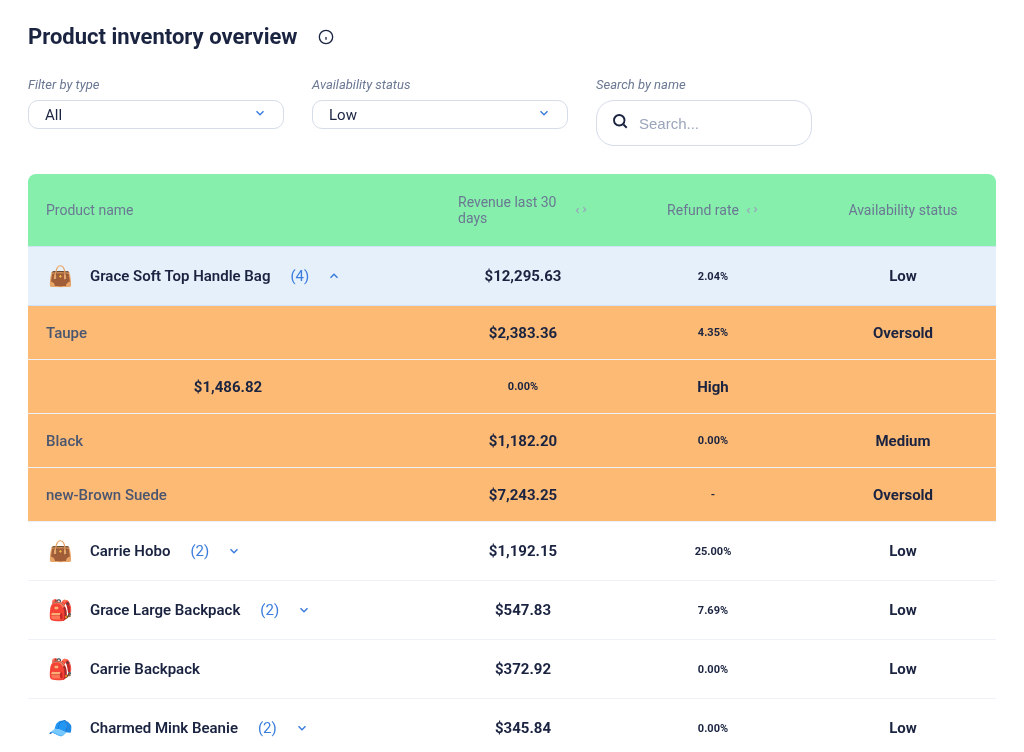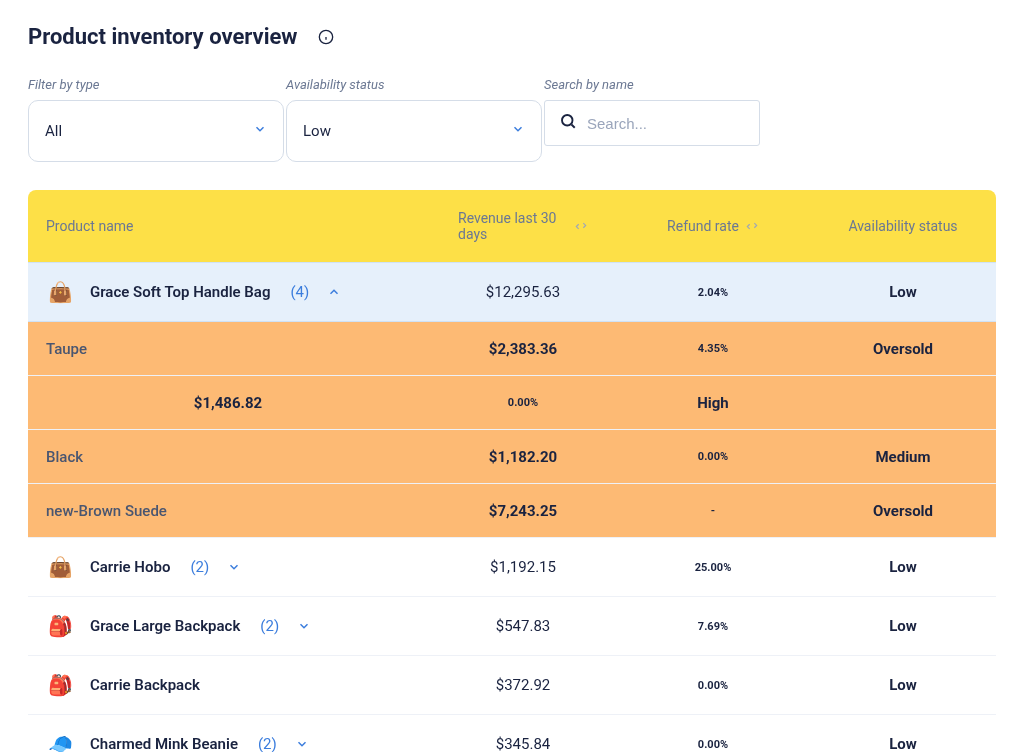--- a/index.html
+++ b/index.html
@@ -1,50 +1,50 @@
 <!DOCTYPE html>
 <html><head>
   <meta charset="utf-8">
   <style>
     * { margin: 0; padding: 0; box-sizing: border-box; }
     body { font-family: -apple-system, BlinkMacSystemFont, 'Segoe UI', Roboto, sans-serif; background: #fff; width: 1024px; height: 752px; color: #1a2340; }
     .container { padding: 24px 28px; }
     .header { display: flex; align-items: center; gap: 19px; margin-bottom: 28px; }
     .title { font-size: 22px; font-weight: 700; color: #1a2340; }
     .info-icon { display: inline-flex; align-items: center; justify-content: center; width: 18px; height: 18px; color: #1a2340; }
-    .filters { display: flex; gap: 2px; margin-bottom: 28px; }
+    .filters { display: flex; gap: 28px; margin-bottom: 28px; }
     .filter-group { display: flex; flex-direction: column; gap: 8px; }
     .filter-label { font-size: 13px; color: #6b7893; font-style: italic; }
-    .select-box { width: 256px; height: 62px; border: 1px solid #d5dde8; border-radius: 10px; display: flex; align-items: center; justify-content: space-between; padding: 0 16px; font-size: 15px; color: #1a2340; cursor: pointer; background: #fff; }
+    .select-box { width: 256px; height: 29px; border: 1px solid #d5dde8; border-radius: 10px; display: flex; align-items: center; justify-content: space-between; padding: 0 16px; font-size: 15px; color: #1a2340; cursor: pointer; background: #fff; }
     .select-box .chevron { color: #3b7ddd; }
-    .search-box { width: 216px; height: 46px; border: 1px solid #d5dde8; border-radius: 3px; display: flex; align-items: center; padding: 0 14px; gap: 10px; background: #fff; }
+    .search-box { width: 216px; height: 46px; border: 1px solid #d5dde8; border-radius: 18px; display: flex; align-items: center; padding: 0 14px; gap: 10px; background: #fff; }
     .search-box input { border: none; outline: none; font-size: 15px; flex: 1; background: transparent; color: #1a2340; }
     .search-box input::placeholder { color: #9aa5bb; }
     .search-icon { color: #1a2340; }
     .table { width: 100%; }
-    .thead { background: #fde047; border-radius: 8px 8px 0 0; display: grid; grid-template-columns: 400px 190px 190px 190px; align-items: center; padding: 20px 0; }
+    .thead { background: #86efac; border-radius: 8px 8px 0 0; display: grid; grid-template-columns: 400px 190px 190px 190px; align-items: center; padding: 20px 0; }
     .th { font-size: 14px; color: #6b7893; display: flex; align-items: center; gap: 6px; }
     .th-name { padding-left: 18px; }
     .th-revenue { justify-content: center; text-align: center; }
     .th-refund { justify-content: center; }
     .th-avail { justify-content: center; }
     .sort-icon { color: #9aa5bb; display: inline-flex; }
     .tbody { }
     .row { display: grid; grid-template-columns: 400px 190px 190px 190px; align-items: center; min-height: 54px; border-bottom: 1px solid #eef1f7; }
     .row.expanded-parent { background: #e6f0fb; border-top: 1px solid #d0e2f5; border-bottom: 1px solid #d0e2f5; }
     .row.child { background: #fdba74; }
     .cell { padding: 14px 10px; }
     .name-cell { display: flex; align-items: center; gap: 14px; padding-left: 18px; }
     .child .name-cell { padding-left: 18px; }
     .thumb { width: 30px; height: 30px; display: flex; align-items: center; justify-content: center; font-size: 20px; flex-shrink: 0; }
     .product-name { font-weight: 600; font-size: 15px; color: #1a2340; }
     .child .product-name { font-weight: 500; color: #4a5670; }
     .variant-count { color: #3b7ddd; font-size: 15px; margin-left: 6px; }
     .chevron-link { color: #3b7ddd; margin-left: 4px; display: inline-flex; cursor: pointer; }
-    .revenue-cell { text-align: center; font-weight: 400; font-size: 15px; color: #1a2340; }
+    .revenue-cell { text-align: center; font-weight: 700; font-size: 15px; color: #1a2340; }
     .child .revenue-cell { font-weight: 700; color: #1a2340; }
     .refund-cell { text-align: center; font-weight: 700; font-size: 11px; color: #1a2340; }
     .avail-cell { text-align: center; font-weight: 700; font-size: 15px; color: #1a2340; }
   </style>
 </head>
 <body>
 
 <div class="container">
   <div class="header">
     <div class="title">Product inventory overview</div>

